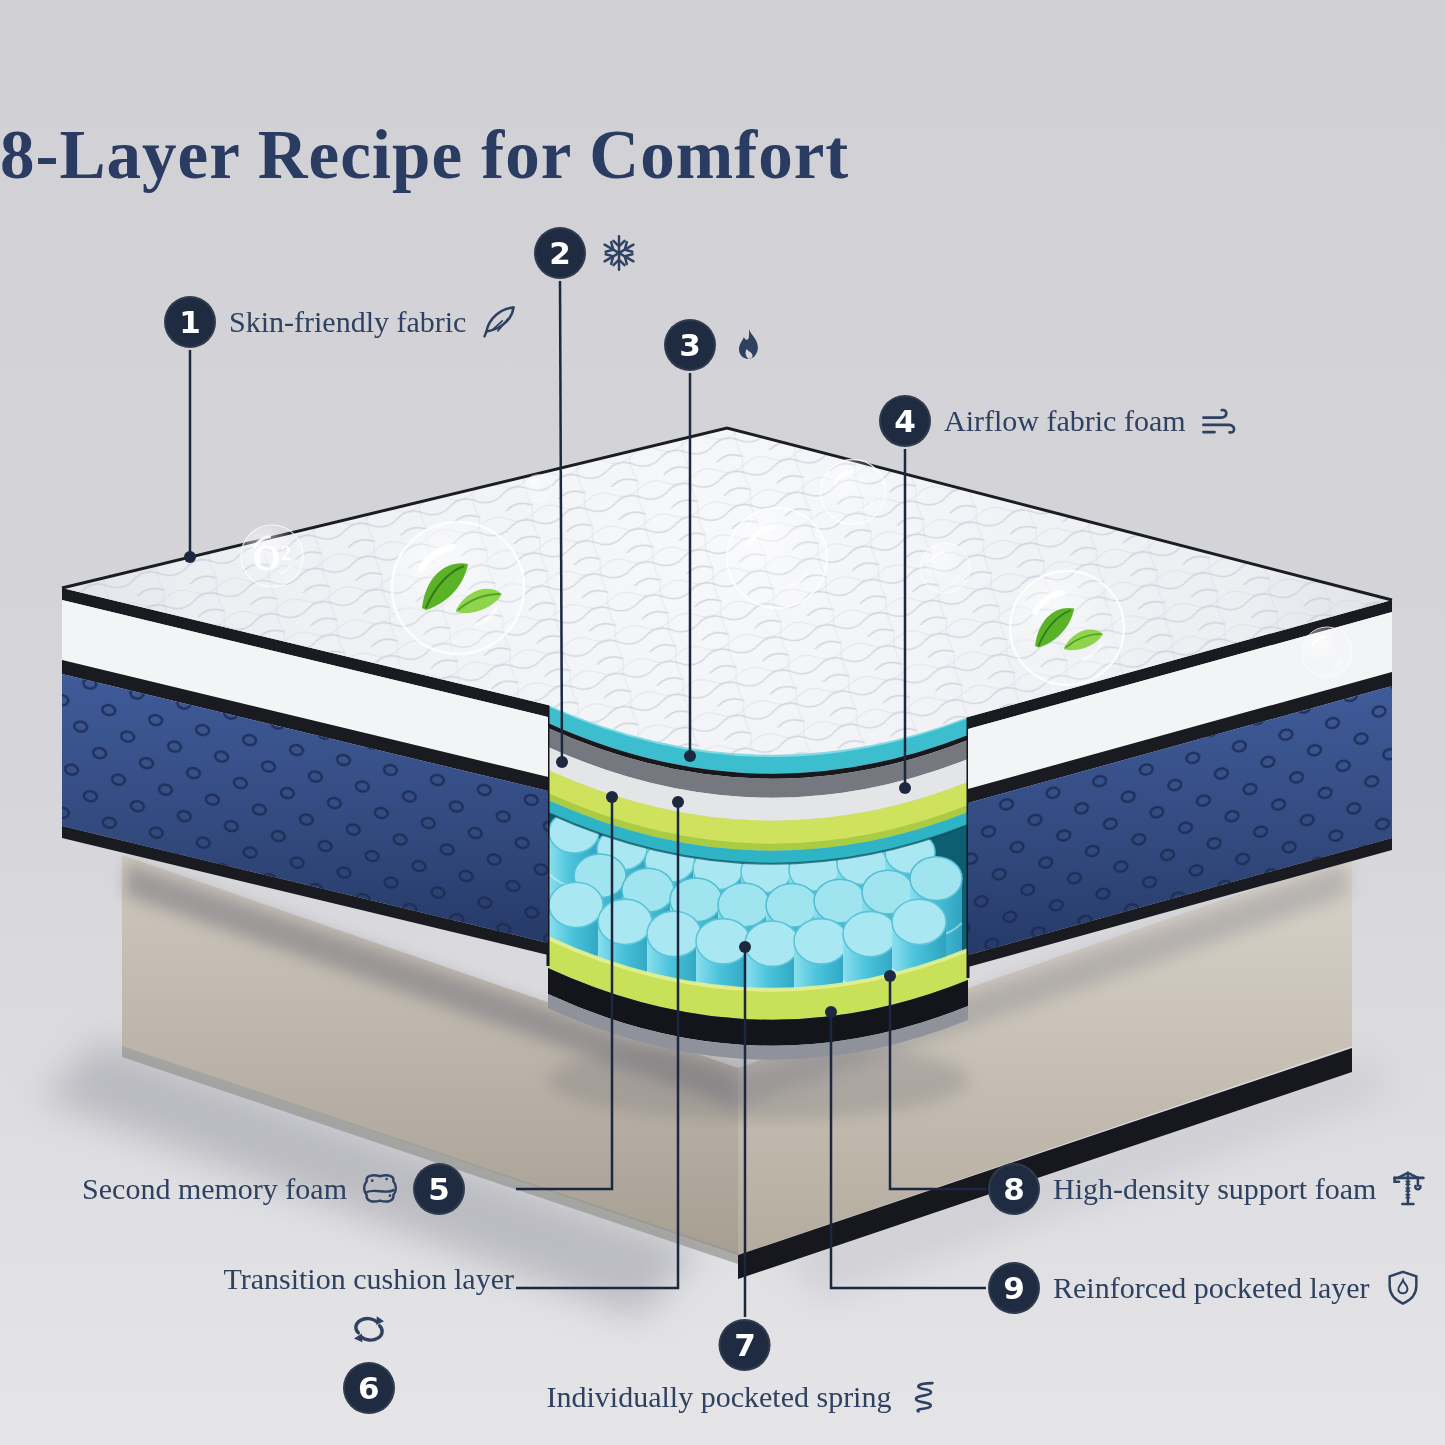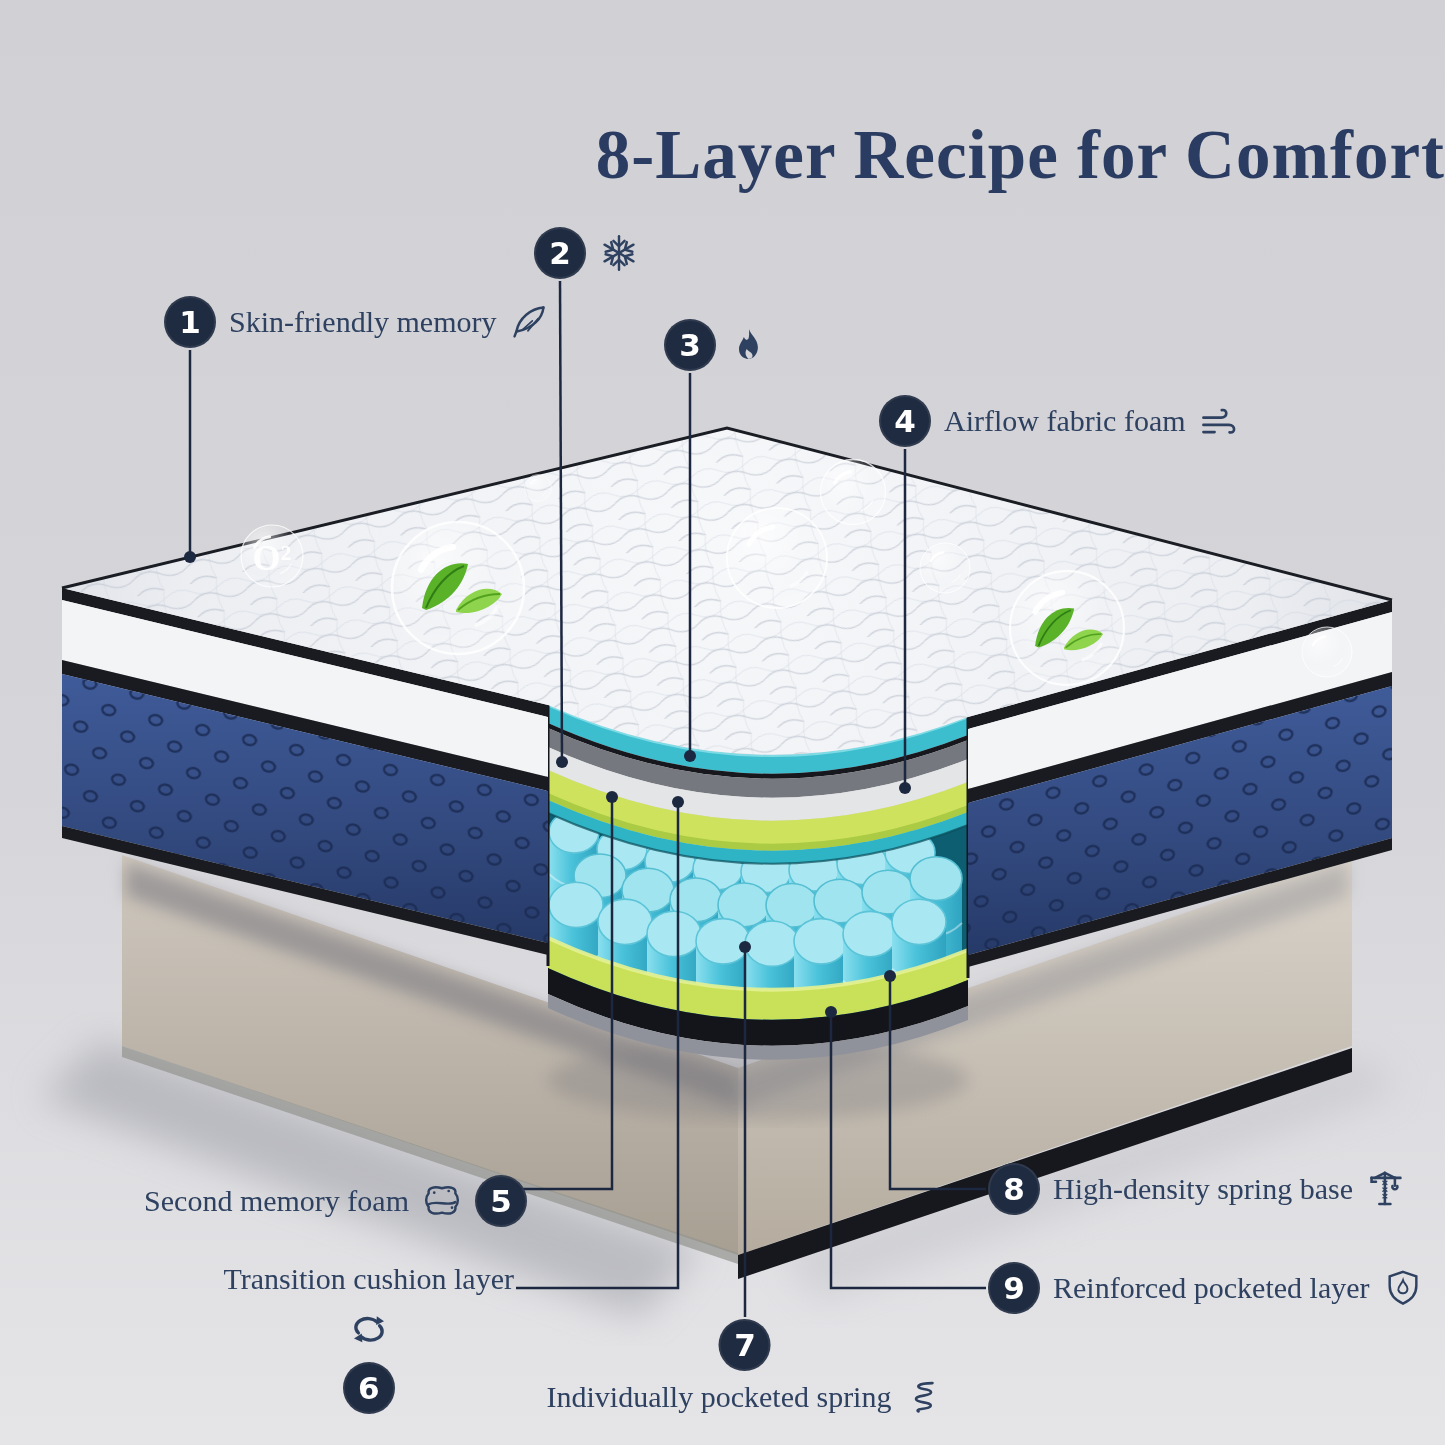--- a/index.html
+++ b/index.html
@@ -1,33 +1,33 @@
 <!DOCTYPE html>
 <html><head>
 <meta charset="utf-8">
 <style>
   html,body{margin:0;padding:0;background:#c7c7cc;}
   .stage{position:relative;width:1445px;height:1445px;overflow:hidden;
          font-family:"Liberation Serif","DejaVu Serif",serif;}
   .scene{position:absolute;left:0;top:0;z-index:1;}
-  .title{position:absolute;left:0;right:0;top:70px;text-align:right;z-index:3;
-         font-size:69px;font-weight:700;color:#2b3c62;letter-spacing:1px;padding-left:36px;}
+  .title{position:absolute;left:0;right:0;top:70px;text-align:left;z-index:3;
+         font-size:69px;font-weight:700;color:#2b3c62;letter-spacing:1px;}
   .label{position:absolute;display:flex;align-items:center;gap:13px;z-index:3;
          font-size:30px;color:#2e4160;white-space:nowrap;}
   .badge{width:52px;height:52px;border-radius:50%;background:#1f2b40;color:#fff;
          display:flex;align-items:center;justify-content:center;flex:0 0 auto;
          font-family:"DejaVu Sans","Liberation Sans",sans-serif;font-weight:700;font-size:31px;
          box-shadow:inset 0 0 0 2px rgba(255,255,255,.08);}
   .icon{display:flex;flex:0 0 auto;}
   .icon svg{display:block;}
   #label1{left:164px;top:296px;}
   #label2{left:534px;top:227px;}
   #label3{left:664px;top:319px;}
   #label4{left:879px;top:395px;}
-  #label5{right:918px;top:1163px;margin-top:12px;}
+  #label5{right:980px;top:1163px;}
   #label6{right:931px;top:1262px;flex-direction:column;}
   #label7{left:745px;top:1319px;flex-direction:column;gap:6px;transform:translateX(-50%);}
   #label7 .row{display:flex;align-items:center;gap:12px;}
   #label8{left:988px;top:1163px;}
   #label9{left:988px;top:1262px;}
 </style>
 </head>
 <body>
 
 <div class="stage">
@@ -421,21 +421,21 @@
         <circle cx="890" cy="976" r="6" fill="#1c2740" stroke="none"></circle>
     <path d="M986,1288 H831 V1012"></path>
         <circle cx="831" cy="1012" r="6" fill="#1c2740" stroke="none"></circle>
   </g>
 </svg>
 
 <h1 class="title">8-Layer Recipe for Comfort</h1>
 
 <div class="label" id="label1">
   <div class="badge">1</div>
-  <span>Skin-friendly memory</span>
+  <span>Skin-friendly fabric</span>
   <span class="icon">
     <svg viewBox="0 0 36 36" width="40" height="40" stroke="#2e4160" stroke-width="2.2" fill="none" stroke-linecap="round">
       <path d="M31,5 C20,6 9,14 6.5,27 L5,31"></path>
           <path d="M31,5 C30,14 22,24 7,26.5"></path>
       <path d="M12,25 L21,17 M17,26 L26,15" stroke-width="1.5"></path>
     </svg>
       </span>
 </div>
 
 <div class="label" id="label2">
@@ -517,21 +517,21 @@
     <span class="icon">
       <svg viewBox="0 0 36 36" width="40" height="40" stroke="#2e4160" stroke-width="2.4" fill="none" stroke-linecap="round">
         <path d="M26,5.5 C12,5.5 10,9.5 18,10.8 C27,12.2 27,15.4 18,16.8 C9,18.2 9,21.4 18,22.8 C27,24.2 27,27.4 16,28.8 C12.5,29.3 12,30.2 13.5,31"></path>
       </svg>
         </span>
   </div>
 </div>
 
 <div class="label" id="label8">
   <div class="badge">8</div>
-  <span>High-density spring base</span>
+  <span>High-density support foam</span>
   <span class="icon">
     <svg viewBox="0 0 36 36" width="40" height="40" stroke="#2e4160" stroke-width="2.3" fill="none" stroke-linecap="round">
       <path d="M17,31.5 V8"></path>
           <path d="M5,8 H31"></path>
           <path d="M17,3.5 L8,8 M17,3.5 L26,8 M17,3.5 V8"></path>
       <path d="M26,8 V15"></path>
           <path d="M23.8,15.3 a2.3,2.3 0 1 0 4.4,0"></path>
       <path d="M12,31.5 H22"></path>
           <path d="M5,8 V11.5 H9"></path>
       <path d="M15.2,11 L18.8,14 M18.8,11 L15.2,14 M15.2,17 L18.8,20 M18.8,17 L15.2,20 M15.2,23 L18.8,26 M18.8,23 L15.2,26" stroke-width="1.2"></path>

